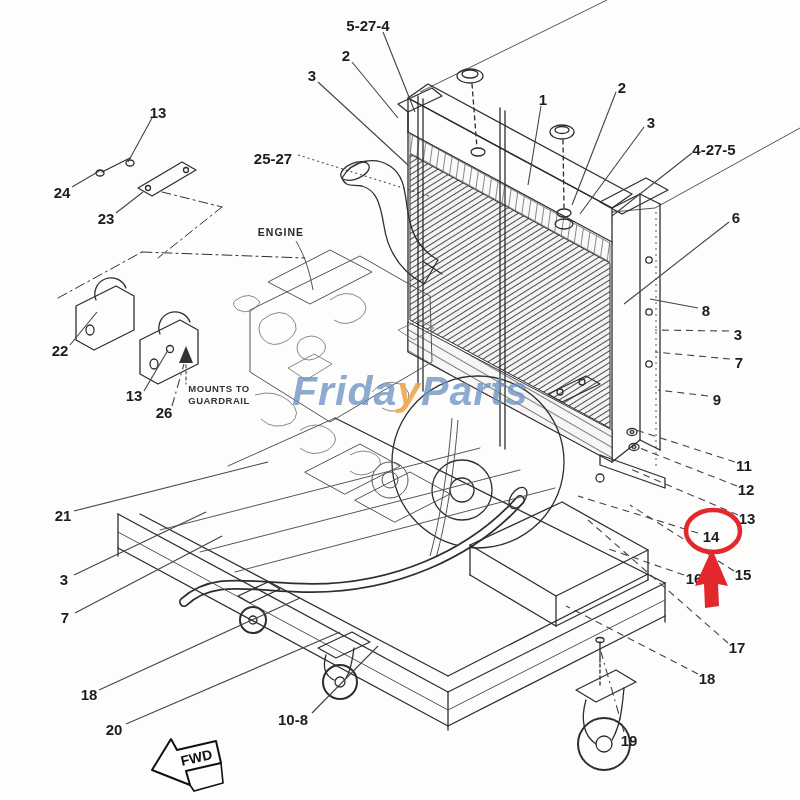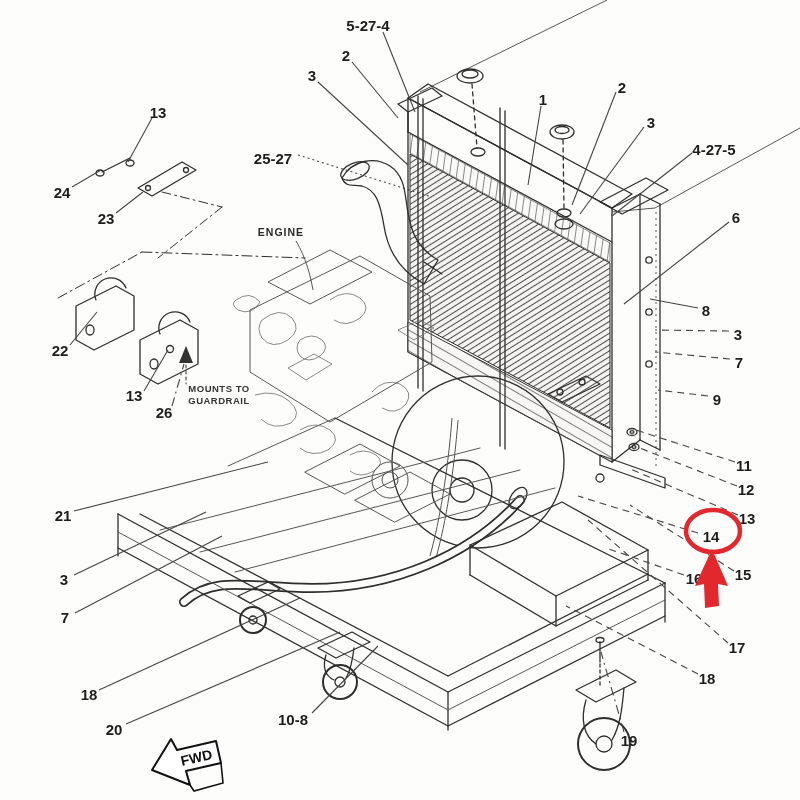--- a/index.html
+++ b/index.html
@@ -296,13 +296,16 @@
       <polygon id="red-arrow" points="712,549 695,586 704,584 705,608 719,606 718,584 728,586" fill="#e3282d"></polygon>
     </g>
 
     <g>
       <polygon points="152,770 171,739 177,750 216,741 221,763 186,771 190,785" fill="#ffffff" stroke="#111" stroke-width="2" stroke-linejoin="round"></polygon>
       <polyline points="190,785 194,791 223,783 221,763" fill="none" stroke="#111" stroke-width="1.6"></polyline>
       <text class="fwd-text" x="182" y="766" transform="rotate(-13 182 766)">FWD</text>
     </g>
   </svg>
 
+  <div id="watermark" style="color: rgba(109, 146, 194, 0.78);">
+    <span>Frida</span><span id="wm-y" style="color: rgba(238, 166, 80, 0.9);">y</span><span>Parts</span>
+  </div>
 </div>
 
 </body></html>

